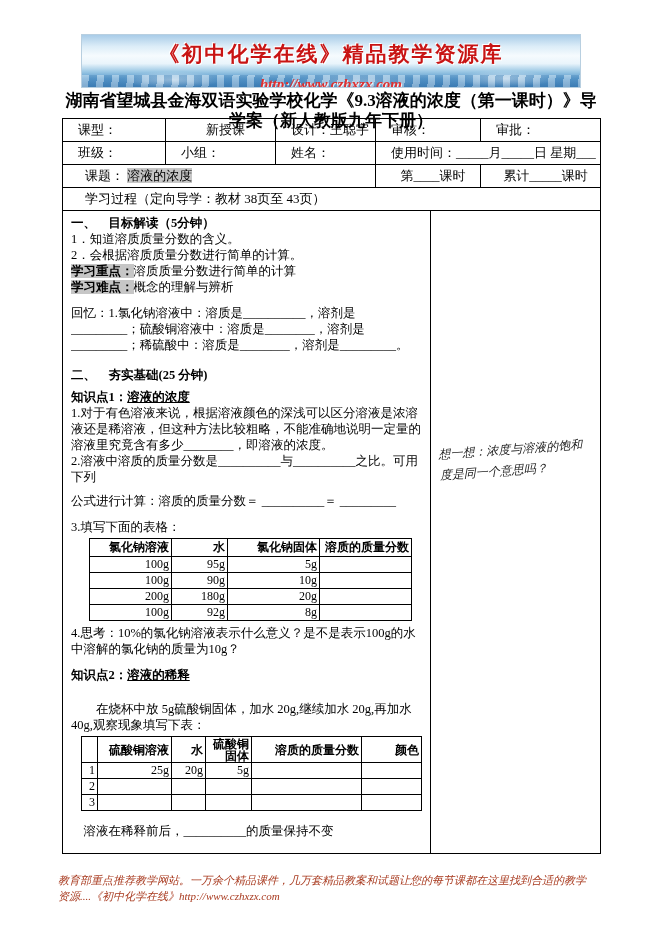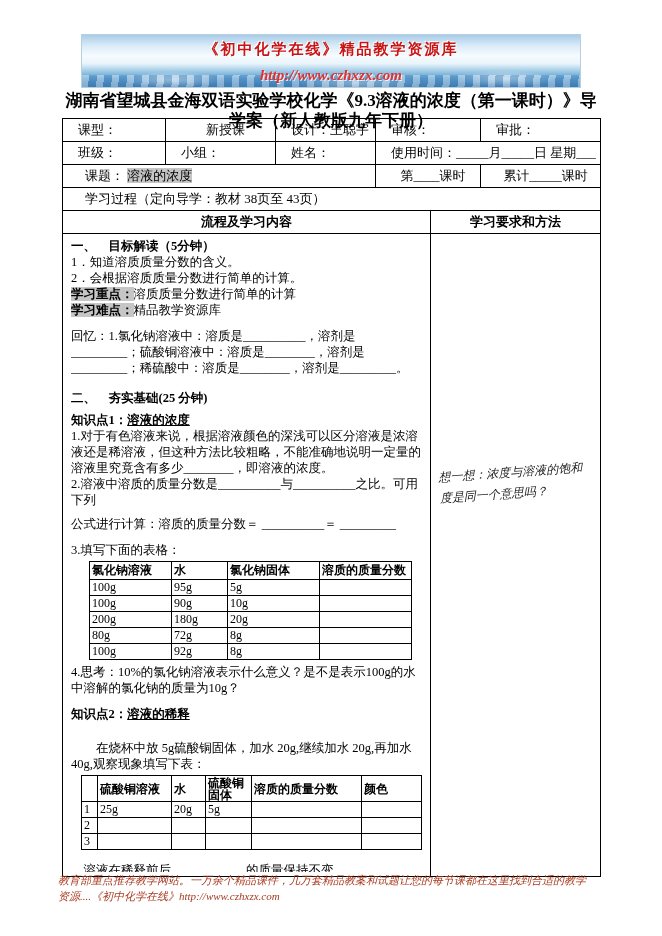--- a/index.html
+++ b/index.html
@@ -20,21 +20,21 @@
       radial-gradient(ellipse 90px 14px at 55% 92%, rgba(255,255,255,.45), transparent 70%),
       radial-gradient(ellipse 70px 12px at 85% 84%, rgba(255,255,255,.5), transparent 70%),
       linear-gradient(180deg,#a9cce8 0%,#dcedf8 22%,#f6fbfe 40%,#e9f4fb 55%,#9dc9e5 70%,#5b9cce 84%,#3a7cb5 100%);
   }
   .banner::after {
     content:""; position:absolute; left:0; right:0; bottom:0; height:12px;
     background:repeating-linear-gradient(95deg, rgba(255,255,255,.35) 0 7px, rgba(60,120,175,.28) 7px 15px);
   }
   .banner-title {
     position:relative; z-index:2; margin-top:5px;
-    font-size:15px; font-weight:bold; letter-spacing:2px;
+    font-size:21px; font-weight:bold; letter-spacing:2px;
     color:#c81414; text-shadow:1px 1px 0 #fff, -1px -1px 0 #fff;
   }
   .banner-url {
     position:relative; z-index:2; margin-top:8px;
     font-size:15px; font-weight:bold; font-style:italic; color:#e03030;
     text-shadow:1px 1px 0 rgba(255,255,255,.8);
   }
 
   
   .doc-title {
@@ -61,21 +61,21 @@
   .note-cell { vertical-align:top !important; padding:4px 6px !important; white-space:normal !important; }
 
   .p, .h { font-size:12.5px; line-height:16px; white-space:normal; }
   .h { font-weight:bold; }.mt6{margin-top:6px}.mt8{margin-top:8px}.mt10{margin-top:10px}
   .mt12{margin-top:12px}.mt14{margin-top:14px}
   .indent { text-indent:2em;margin-top:18px; }
   .indent1 { text-indent:1em; }
 
   
   table.inner { border-collapse:collapse; table-layout:fixed; }
-  table.inner td { border:1px solid #000; font-size:12px; height:16px; padding:0 2px; text-align:left; vertical-align:middle; white-space:nowrap; }
+  table.inner td { border:1px solid #000; font-size:12px; height:16px; padding:0 2px; text-align:right; vertical-align:middle; white-space:nowrap; }
   table.t1 { width:322px; margin:3px 0 4px 18px; }
   table.t2 { width:340px; margin:3px 0 6px 10px; }
   table.t2 td.hd { white-space:normal; line-height:12px; height:26px; }
 
   
   .side-note {
     margin-top:224px; margin-left:2px;
     font-size:12px; line-height:21px; font-style:italic; color:#1c1c1c;
     transform:rotate(-4deg);
   }
@@ -136,32 +136,28 @@
       </tbody>
     </table>
 
     <table class="tbl body-tbl">
       <colgroup>
           <col style="width:368px">
           <col style="width:170px">
         </colgroup>
       <tbody>
         <tr>
-          <td class="col-head">流程及学习内容</td>
-          <td class="col-head">学习要求和方法</td>
-        </tr>
-        <tr>
           <td class="content-cell">
             <div class="content-inner">
 
               <div class="h">一、　目标解读（5分钟）</div>
               <div class="p">1．知道溶质质量分数的含义。</div>
               <div class="p">2．会根据溶质质量分数进行简单的计算。</div>
               <div class="p"><span class="hl b">学习重点：</span><span>溶质质量分数进行简单的计算</span></div>
-              <div class="p"><span class="hl b">学习难点：</span><span>精品教学资源库</span></div>
+              <div class="p"><span class="hl b">学习难点：</span><span>概念的理解与辨析</span></div>
 
               <div class="p mt10">回忆：1.氯化钠溶液中：溶质是__________，溶剂是_________；硫酸铜溶液中：溶质是________，溶剂是_________；稀硫酸中：溶质是________，溶剂是_________。</div>
 
               <div class="h mt14">二、　夯实基础(25 分钟)</div>
 
               <div class="p mt6"><span class="b">知识点1：</span><span class="b u">溶液的浓度</span></div>
               <div class="p">1.对于有色溶液来说，根据溶液颜色的深浅可以区分溶液是浓溶液还是稀溶液，但这种方法比较粗略，不能准确地说明一定量的溶液里究竟含有多少________，即溶液的浓度。</div>
               <div class="p">2.溶液中溶质的质量分数是__________与__________之比。可用下列</div>
               <div class="p mt8">公式进行计算：溶质的质量分数＝ __________＝ _________</div>
 
@@ -190,26 +186,20 @@
                   <tr>
                     <td>100g</td>
                     <td>90g</td>
                     <td>10g</td>
                     <td></td>
                   </tr>
                   <tr>
                     <td>200g</td>
                     <td>180g</td>
                     <td>20g</td>
-                    <td></td>
-                  </tr>
-                  <tr>
-                    <td>80g</td>
-                    <td>72g</td>
-                    <td>8g</td>
                     <td></td>
                   </tr>
                   <tr>
                     <td>100g</td>
                     <td>92g</td>
                     <td>8g</td>
                     <td></td>
                   </tr>
                 </tbody>
               </table>

